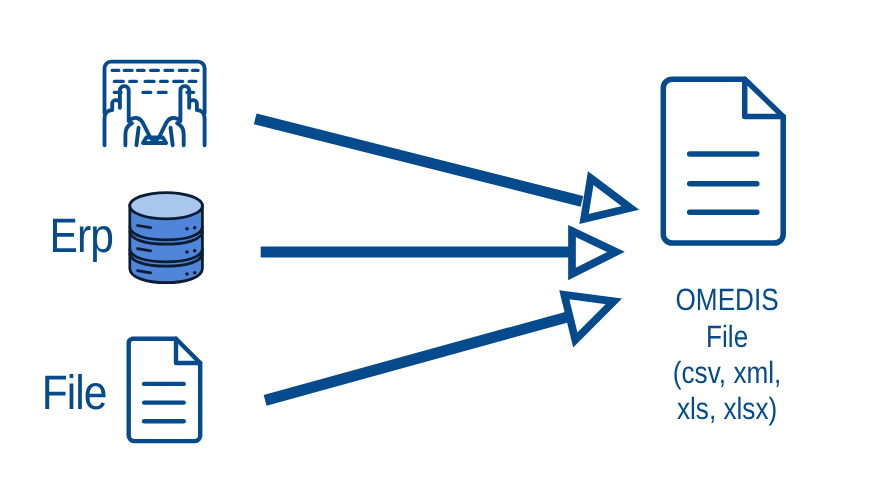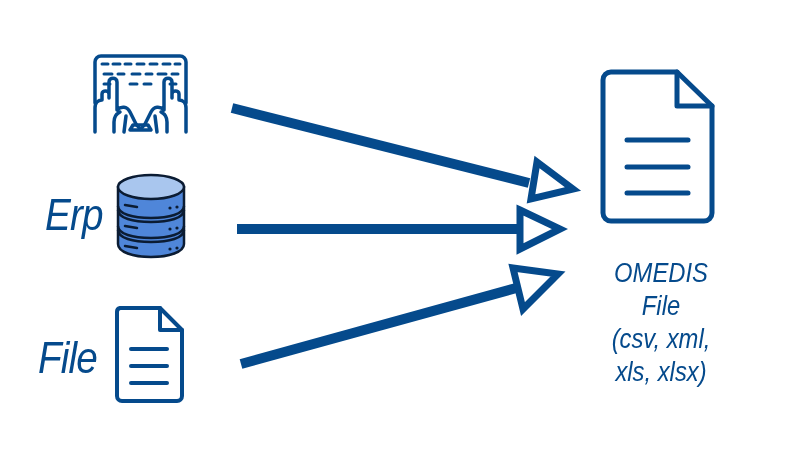--- a/index.html
+++ b/index.html
@@ -1,18 +1,18 @@
 <!DOCTYPE html>
 <html><head>
   <meta charset="utf-8">
   <style>
     html, body { margin: 0; padding: 0; background: #ffffff; }
     body { width: 800px; height: 456px; position: relative; overflow: hidden;
            font-family: "Liberation Sans", sans-serif; }
-    .canvas { position: absolute; left: 0; top: 0; width: 800px; height: 456px; font-style: italic; }
+    .canvas { position: absolute; left: 0; top: 0; width: 800px; height: 456px; }
     .label {
       position: absolute; color: #054a8c; font-weight: normal;
       font-family: "Liberation Sans", sans-serif; letter-spacing: -1px;
       transform: scaleX(0.88); transform-origin: left center;
     }
     .label-erp { left: 45px; top: 190px; font-size: 44px; }
     .label-file { left: 38px; top: 333px; font-size: 44px; }
     .target-caption {
       position: absolute; left: 598px; top: 256px; width: 126px;
       text-align: center; color: #054a8c; font-size: 28px; line-height: 33px;

